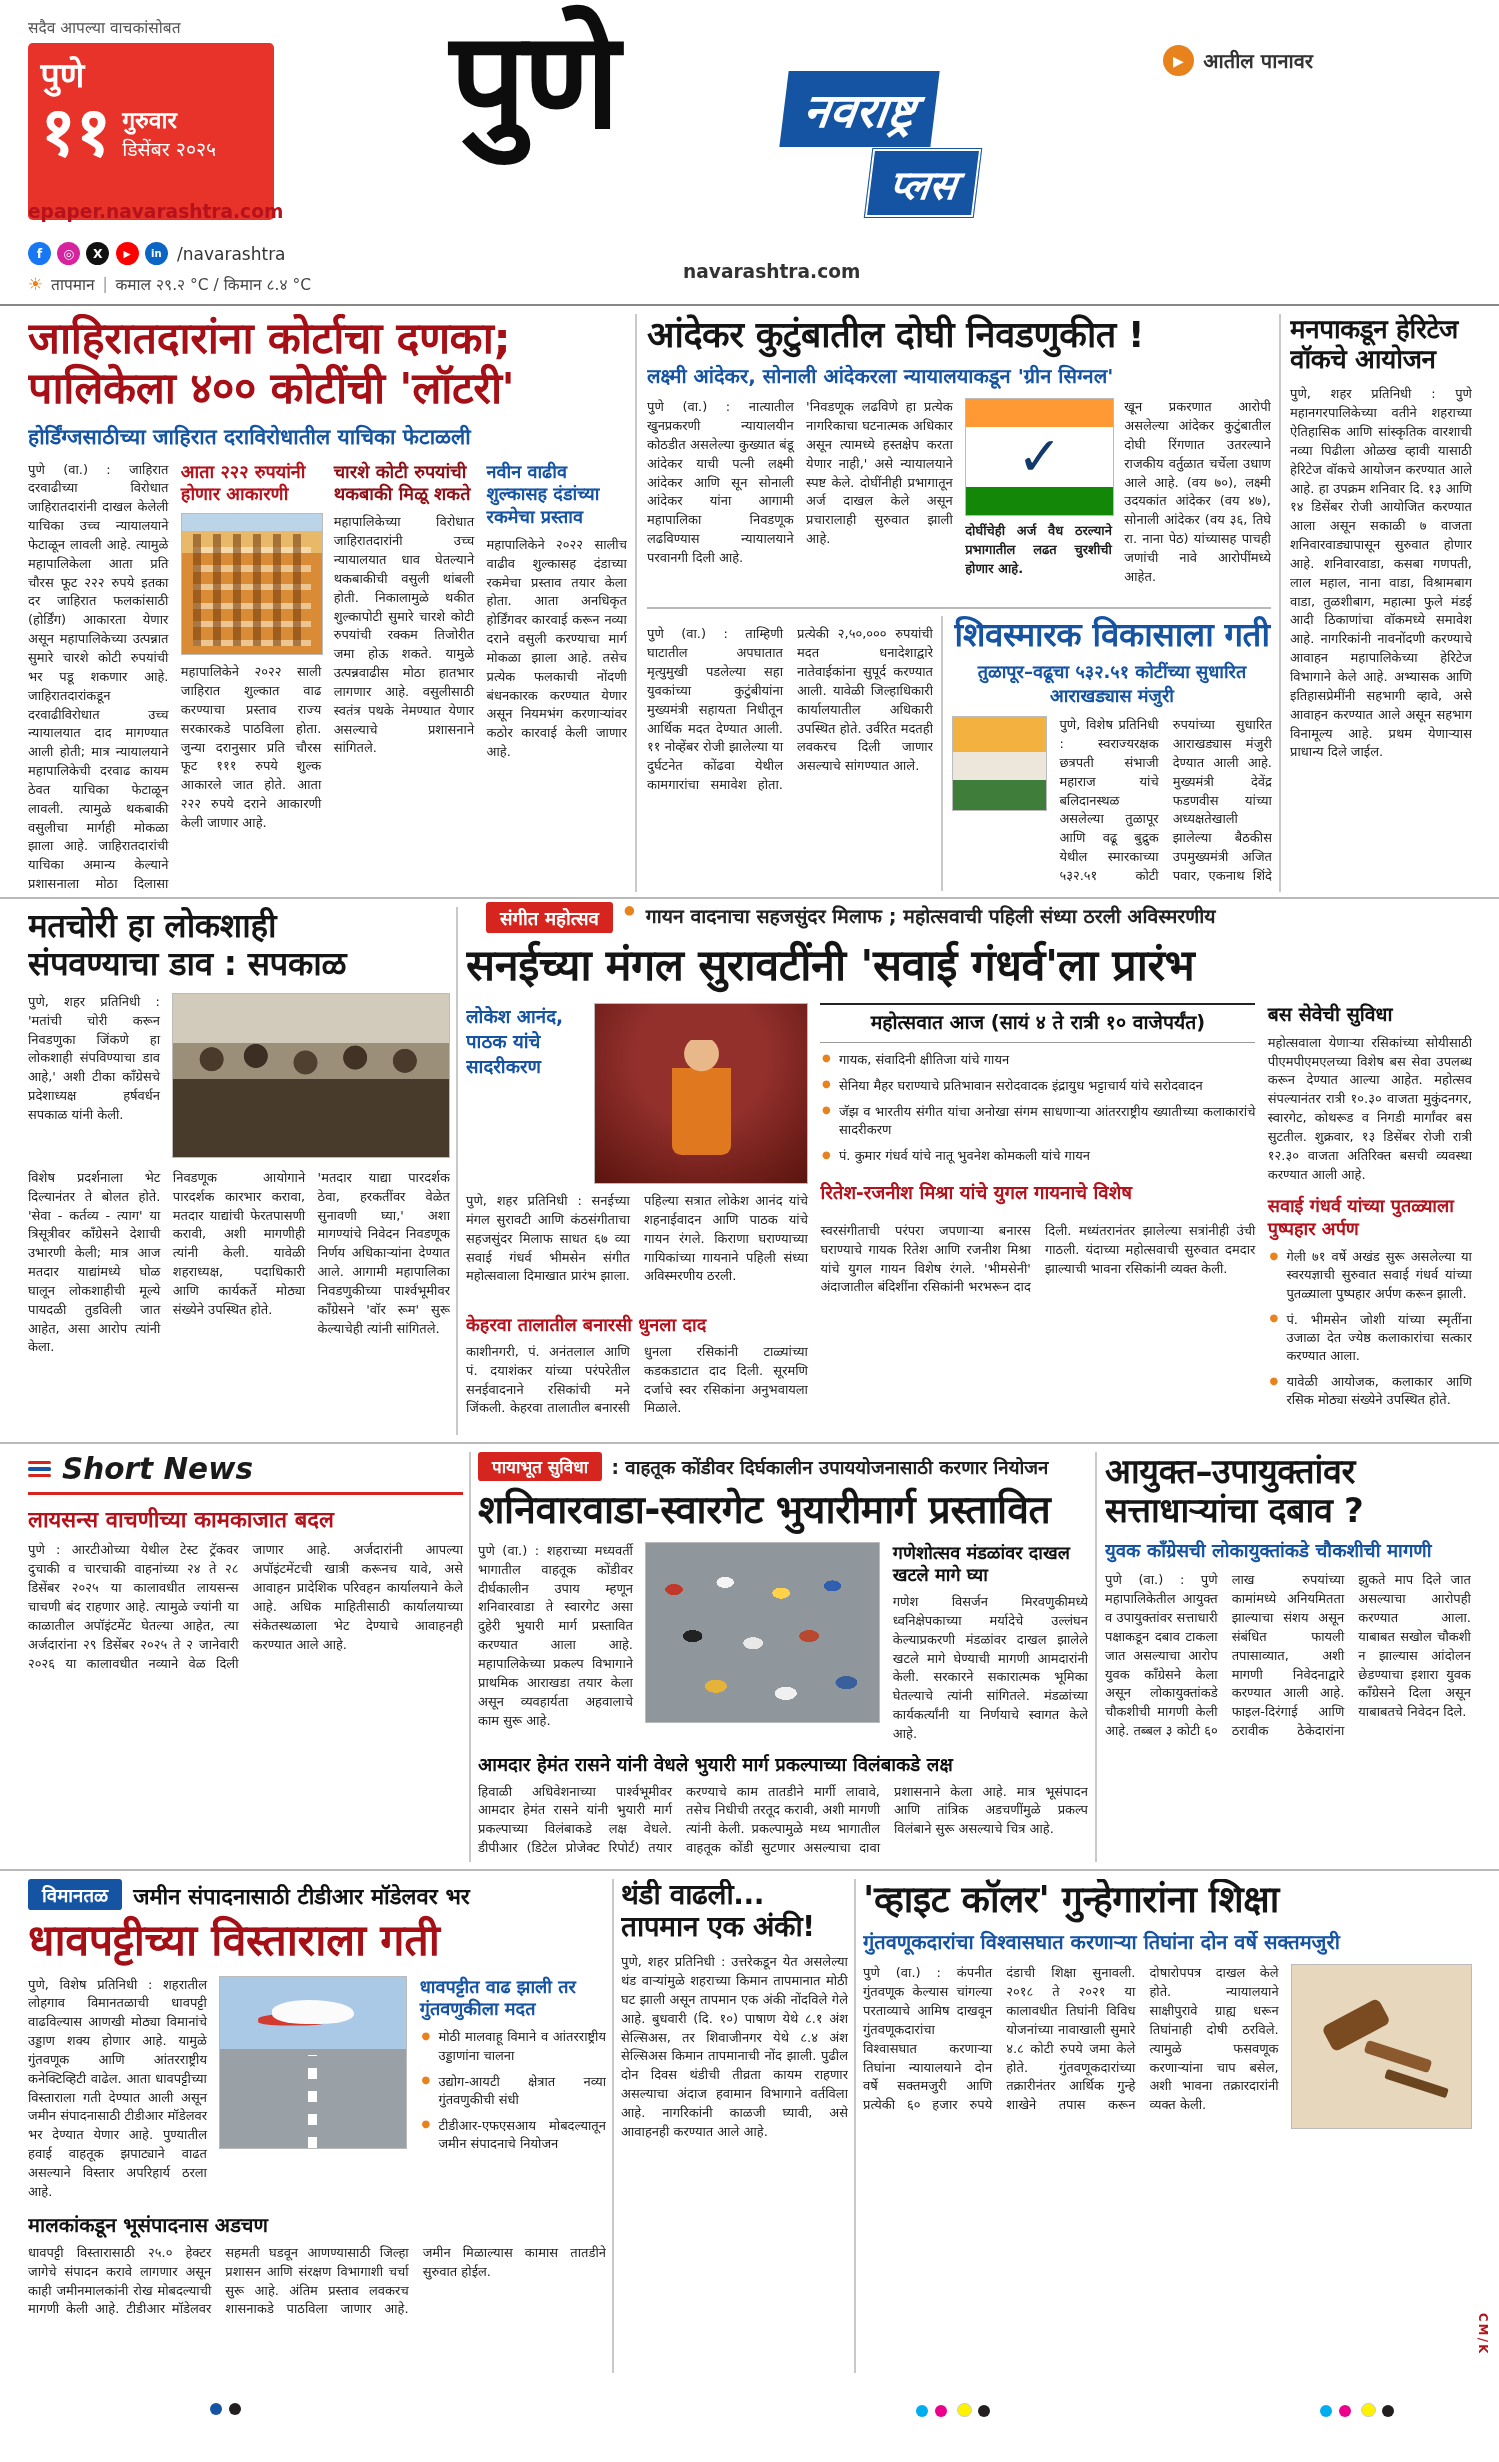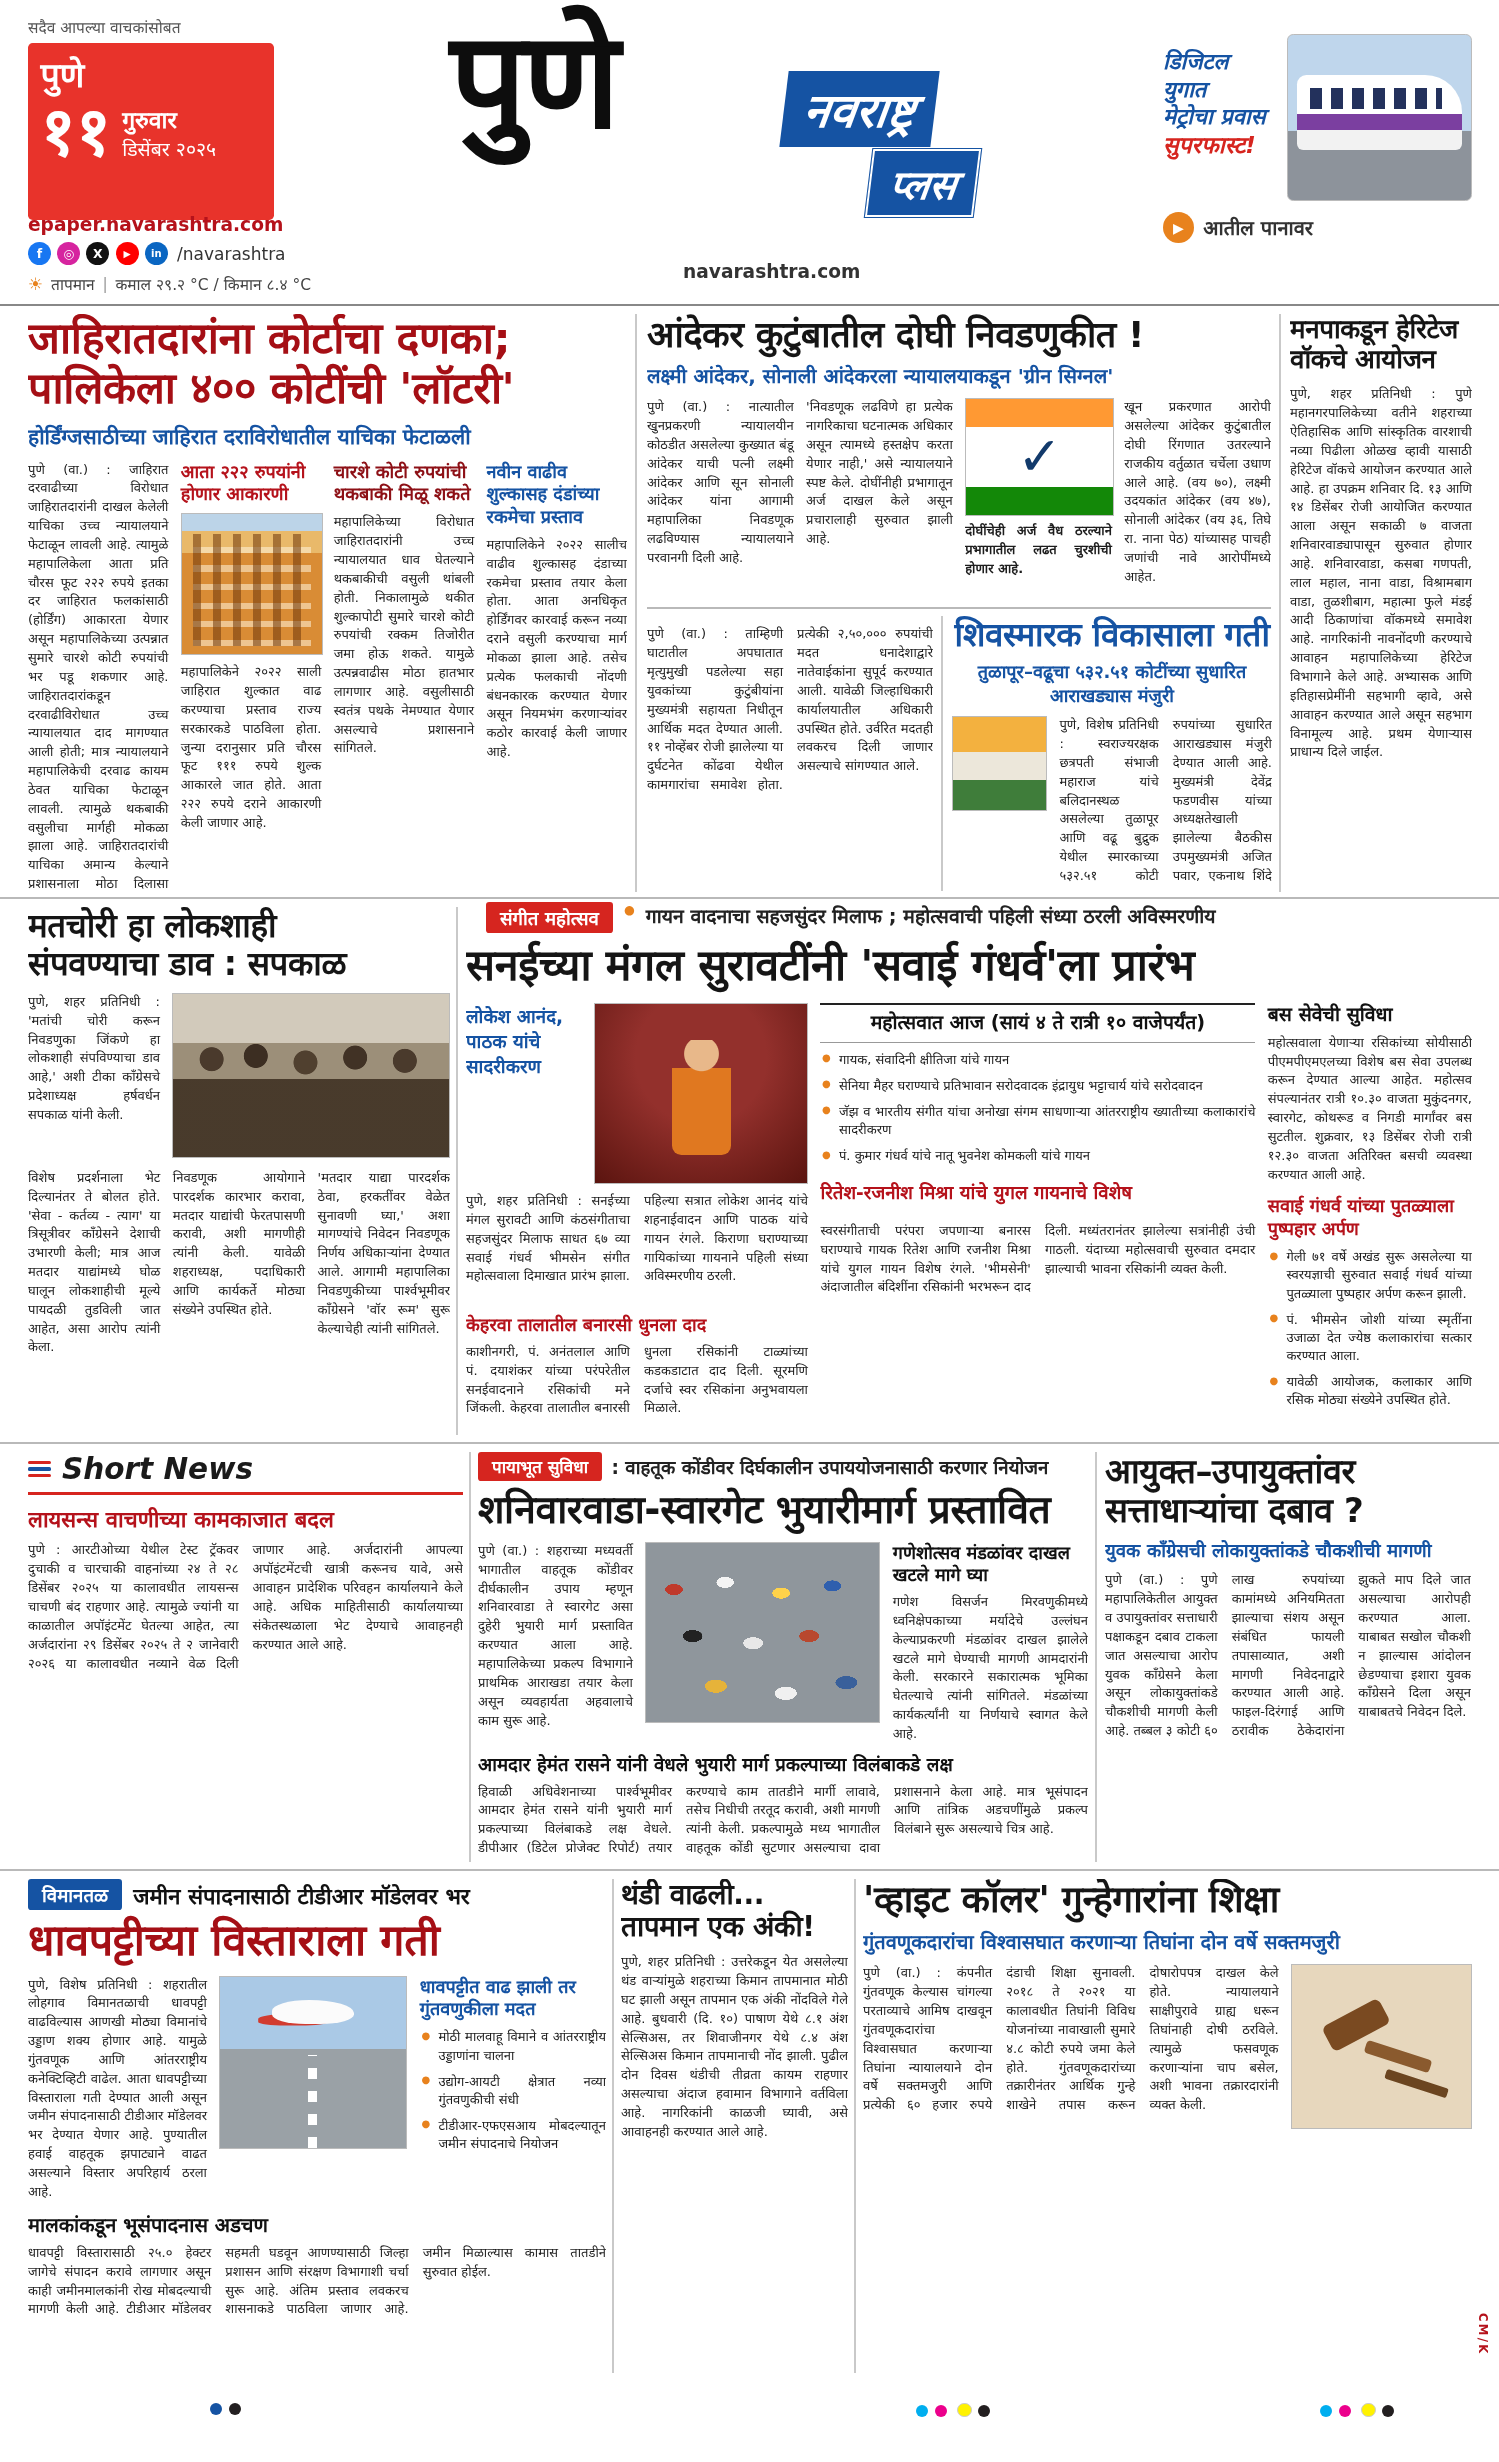--- a/index.html
+++ b/index.html
@@ -98,21 +98,21 @@
     <div style="font-size:34px;font-weight:800;">पुणे</div>
     <div style="display:flex;align-items:center;gap:11px;margin-top:1.6px;">
       <div style="font-size:68px;font-weight:800;line-height:1;">११</div>
       <div>
         <div style="font-size:23px;font-weight:700;">गुरुवार</div>
         <div style="font-size:19.4px;">डिसेंबर २०२५</div>
       </div>
     </div>
   </div>
 
-  <div class="abs" style="left:28px;top:214px;font-size:18.6px;font-weight:700;color:#b5121b;">epaper.navarashtra.com</div>
+  <div class="abs" style="left:28px;top:201px;font-size:18.6px;font-weight:700;color:#b5121b;">epaper.navarashtra.com</div>
 
   <div class="abs" style="left:28px;top:242px;display:flex;align-items:center;">
     <span class="soc" style="background:#1877f2;">f</span>
     <span class="soc" style="background:#d6249f;">◎</span>
     <span class="soc" style="background:#111;">X</span>
     <span class="soc" style="background:#ff0000;font-size:9.3px;">▶</span>
     <span class="soc" style="background:#0a66c2;font-size:10px;">in</span>
     <span style="font-size:17px;color:#333;margin-left:3.1px;">/navarashtra</span>
   </div>
 
@@ -126,28 +126,20 @@
   <div class="abs" style="left:450px;top:14px;font-size:134px;font-weight:800;color:#0d0d0d;line-height:1;letter-spacing:-3.1px;">पुणे</div>
   <div class="abs" style="left:784px;top:71px;">
     <span class="brandbox" style="font-size:47px;padding:6.2px 20px;">नवराष्ट्र</span>
   </div>
   <div class="abs" style="left:869px;top:149px;">
     <span class="brandbox" style="font-size:40px;padding:4.7px 18.6px;border:2.3px solid #fff;outline:1.6px solid #1553a3;">प्लस</span>
   </div>
   <div class="abs" style="left:683px;top:261px;font-size:18.6px;color:#333;font-weight:600;">navarashtra.com</div>
 
   <div class="abs" style="left:1163px;top:34px;width:311px;height:241px;">
-    <div style="display:flex;gap:7.8px;">
-      <div style="width:116px;padding-top:14px;font-style:italic;font-weight:800;line-height:1.25;">
-        <div style="font-size:22px;color:#1553a3;">डिजिटल युगात</div>
-        <div style="font-size:22px;color:#1553a3;">मेट्रोचा प्रवास</div>
-        <div style="font-size:23px;color:#d6251f;">सुपरफास्ट!</div>
-      </div>
-      <div class="ph ph-metro" style="width:183px;height:165px;"></div>
-    </div>
     <div style="display:flex;align-items:center;gap:9.3px;margin-top:11px;">
       <span style="display:inline-flex;align-items:center;justify-content:center;width:31px;height:31px;border-radius:50%;background:#e8821d;color:#fff;font-size:14px;">▶</span>
       <span style="font-size:20px;font-weight:800;color:#333;">आतील पानावर</span>
     </div>
   </div>
 
   <div class="rule-h" style="left:0;top:304px;width:1500px;background:#888;"></div>
 
   <div class="art" style="left:28px;top:314px;width:599px;height:578px;">
     <div class="hl hl-red" style="font-size:43px;">जाहिरातदारांना कोर्टाचा दणका;</div>

